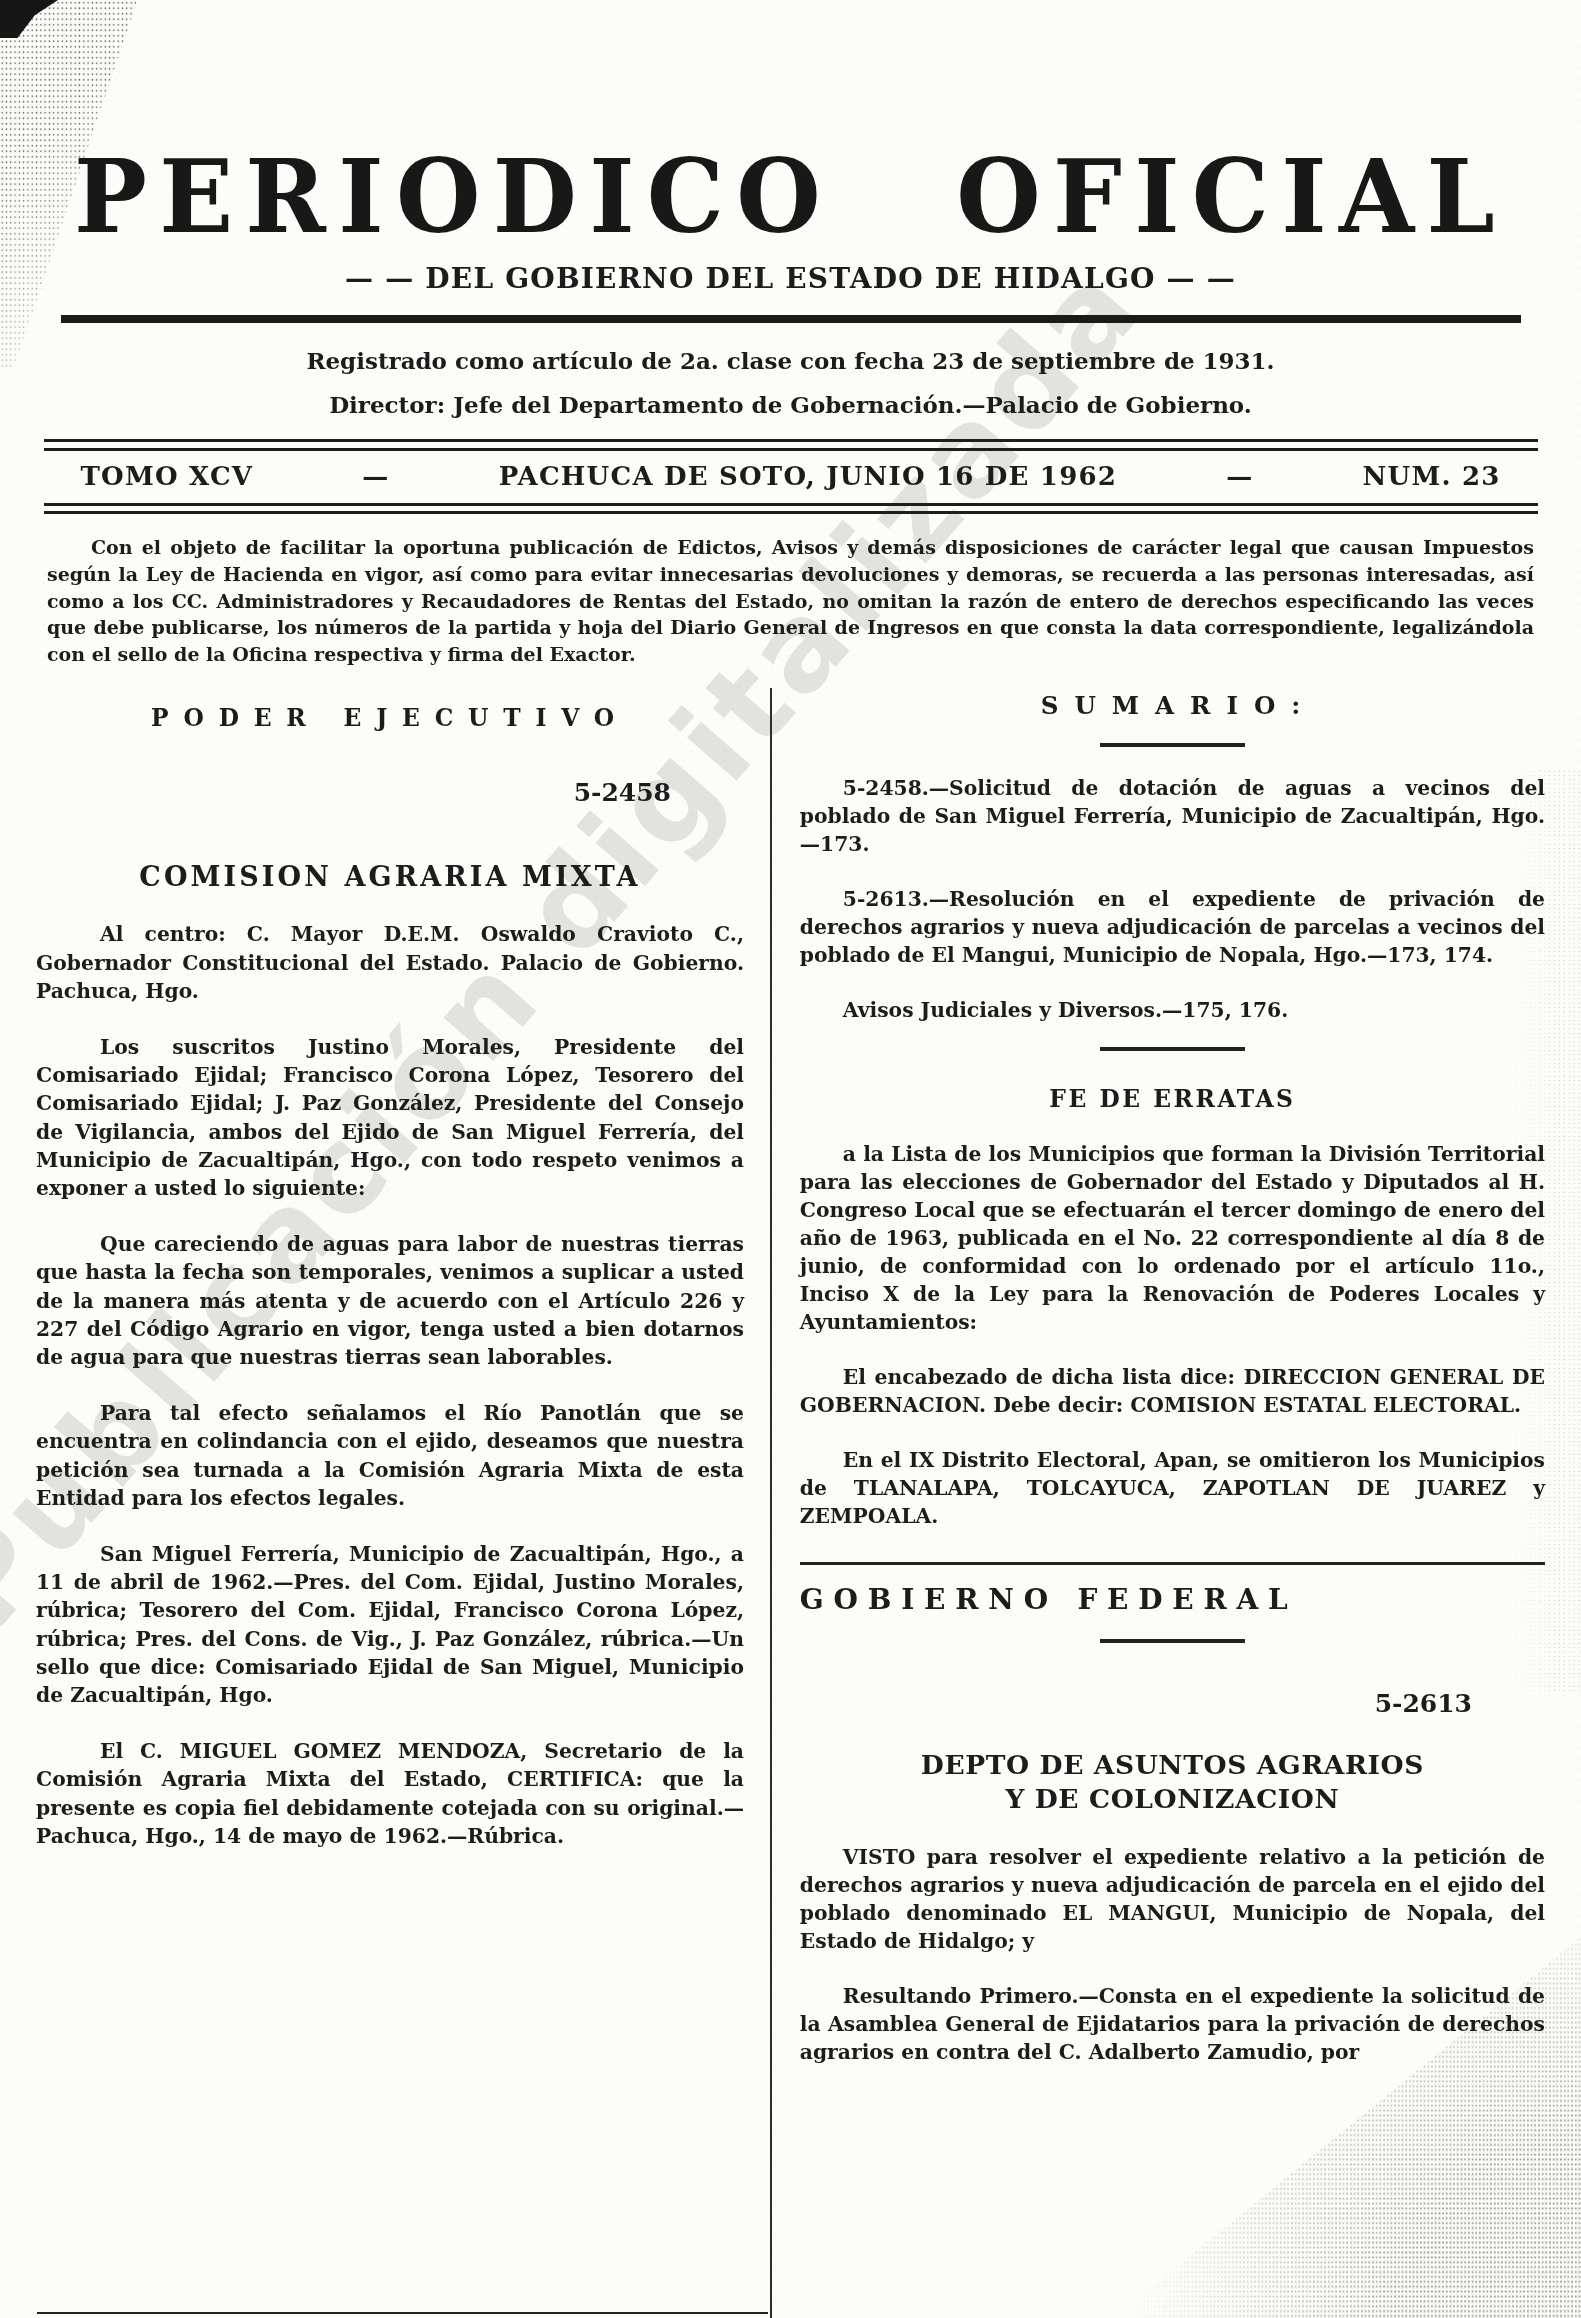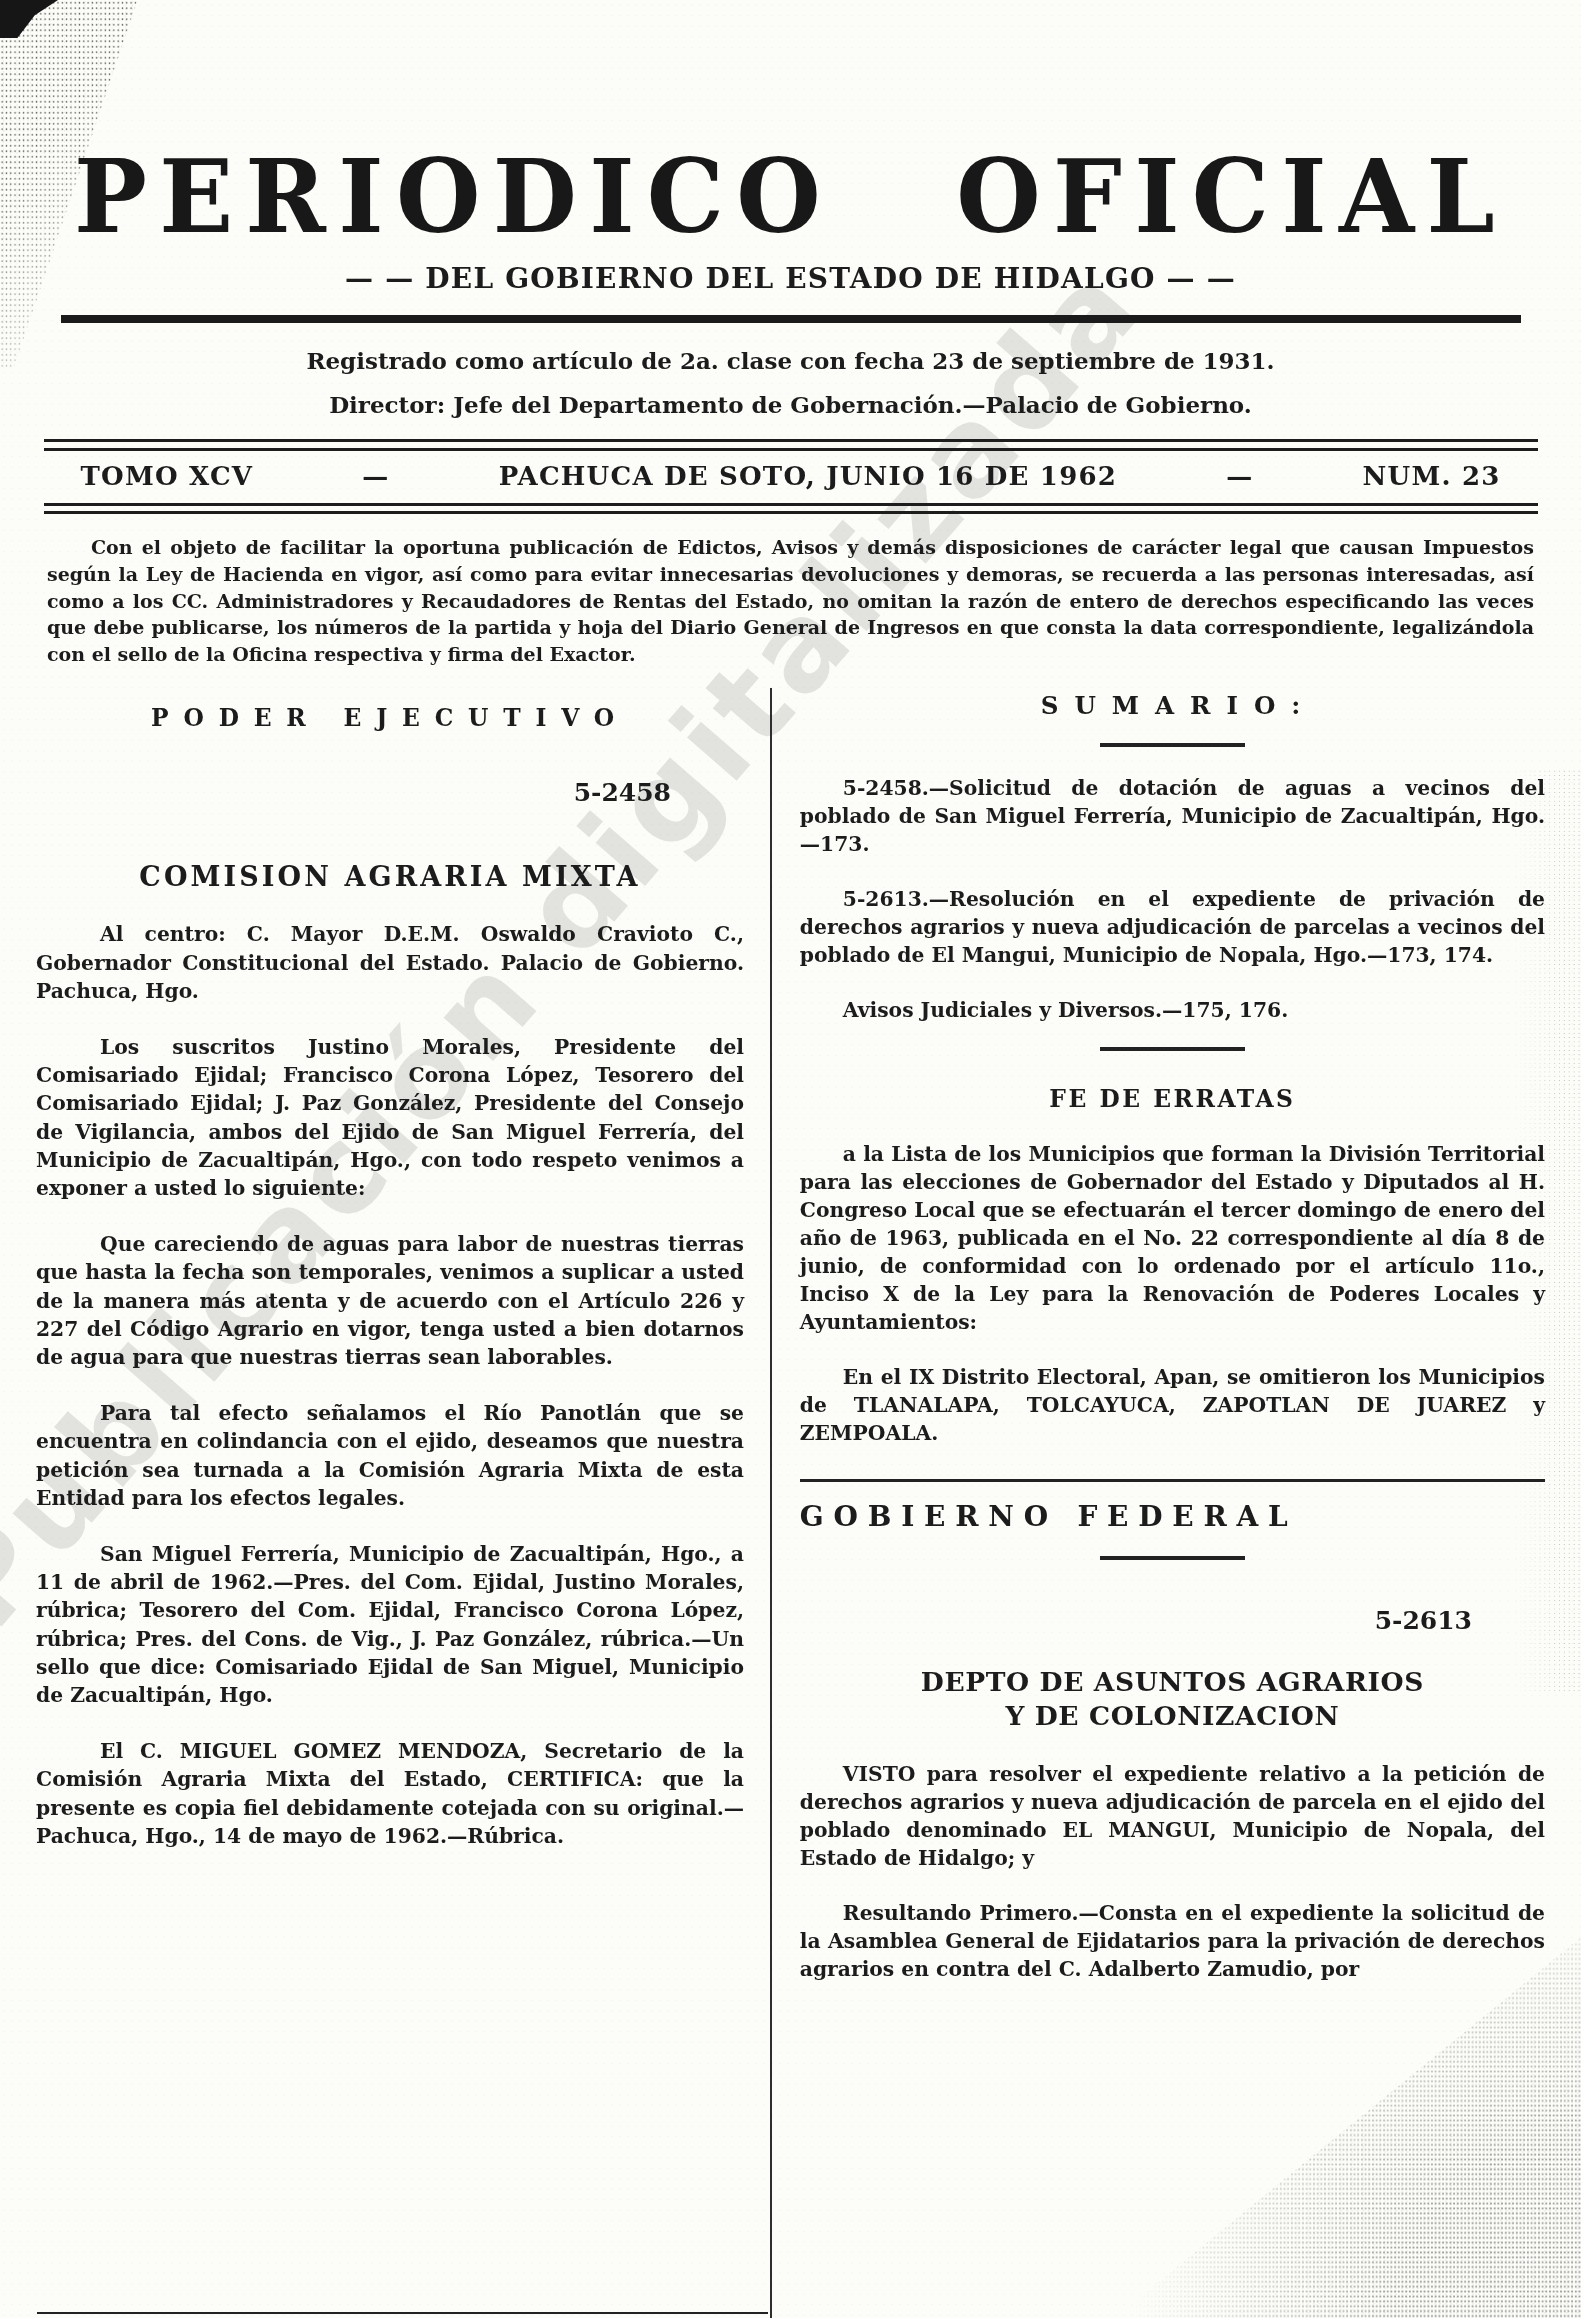--- a/index.html
+++ b/index.html
@@ -153,20 +153,21 @@
 
       <div class="col-right">
         <h3 class="rc-sumario">S U M A R I O :</h3>
         <div class="short-rule"></div>
         <p class="rc-item">5-2458.—Solicitud de dotación de aguas a vecinos del poblado de San Miguel Ferrería, Municipio de Zacualtipán, Hgo.—173.</p>
         <p class="rc-item">5-2613.—Resolución en el expediente de privación de derechos agrarios y nueva adjudicación de parcelas a vecinos del poblado de El Mangui, Municipio de Nopala, Hgo.—173, 174.</p>
         <p class="rc-item no-indent-center">Avisos Judiciales y Diversos.—175, 176.</p>
         <div class="short-rule"></div>
         <h3 class="rc-fe-title">FE DE ERRATAS</h3>
         <p class="rc-item">a la Lista de los Municipios que forman la División Territorial para las elecciones de Gobernador del Estado y Diputados al H. Congreso Local que se efectuarán el tercer domingo de enero del año de 1963, publicada en el No. 22 correspondiente al día 8 de junio, de conformidad con lo ordenado por el artículo 11o., Inciso X de la Ley para la Renovación de Poderes Locales y Ayuntamientos:</p>
+        <p class="rc-item">El encabezado de dicha lista dice: DIRECCION GENERAL DE GOBERNACION. Debe decir: COMISION ESTATAL ELECTORAL.</p>
         <p class="rc-item">En el IX Distrito Electoral, Apan, se omitieron los Municipios de TLANALAPA, TOLCAYUCA, ZAPOTLAN DE JUAREZ y ZEMPOALA.</p>
         <div class="long-rule"></div>
         <h2 class="rc-federal">GOBIERNO FEDERAL</h2>
         <div class="short-rule"></div>
         <div class="doc-num">5-2613</div>
         <h3 class="rc-dept">
           <span>DEPTO DE ASUNTOS AGRARIOS</span><br>
           <span>Y DE COLONIZACION</span>
         </h3>
         <p class="rc-item">VISTO para resolver el expediente relativo a la petición de derechos agrarios y nueva adjudicación de parcela en el ejido del poblado denominado EL MANGUI, Municipio de Nopala, del Estado de Hidalgo; y</p>

